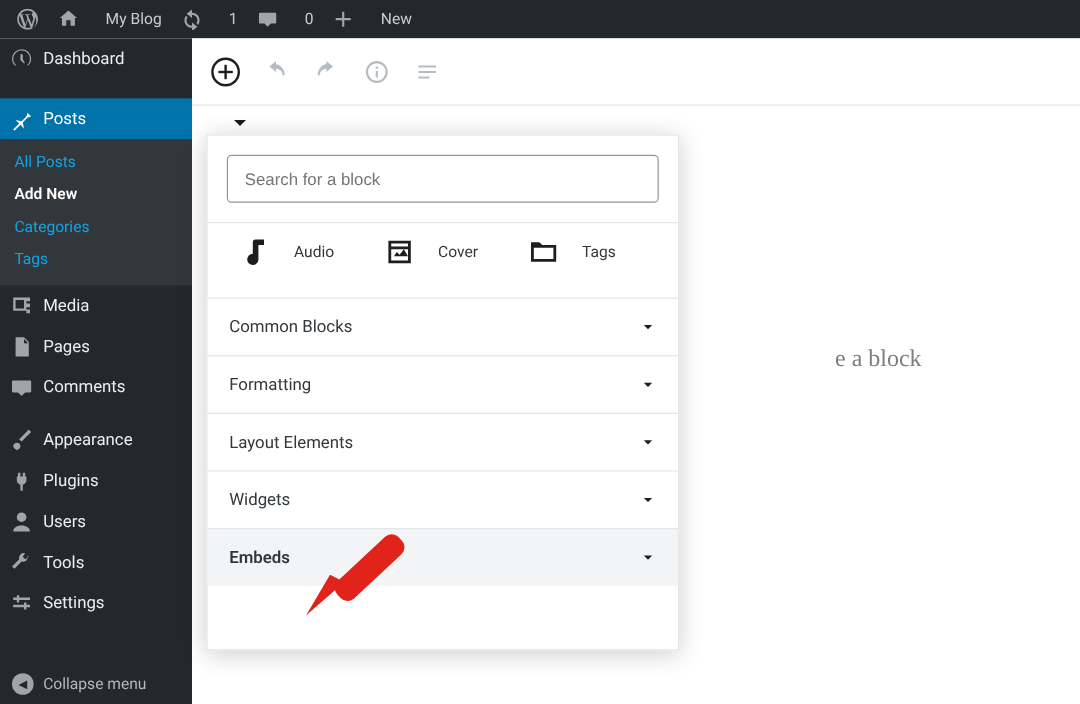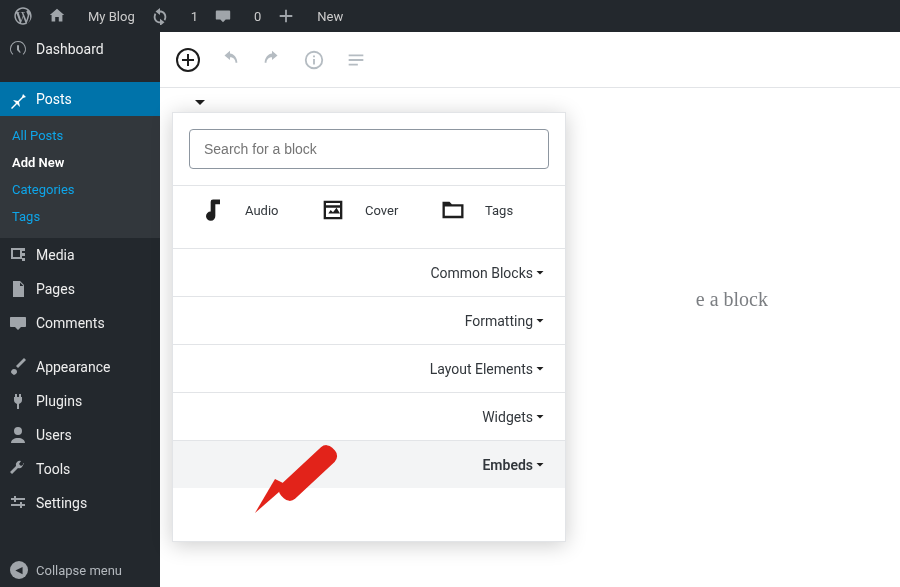--- a/index.html
+++ b/index.html
@@ -65,21 +65,21 @@
   .scrollbar-fake::-webkit-scrollbar { width: 12px; }
   .scrollbar-fake::-webkit-scrollbar-track { background: #f7f7f7; }
   .scrollbar-fake::-webkit-scrollbar-thumb { background: #c7c7c7; }
 
   .blocks-row { display:flex; justify-content: space-around; padding: 10px 16px 24px 16px; }
   .block-item { display:flex; flex-direction: row; align-items: center; gap: 18px; width: 100px; cursor: pointer; }
   .block-icon { width: 28px; height: 28px; display:inline-flex; align-items:center; justify-content:center; fill:#1e1e1e; }
   .block-label { font-size: 13px; color: #32373c; }
 
   .cat {
-    display:flex; align-items:center; justify-content:flex-end;
+    display:flex; align-items:center; justify-content:space-between;
     height:48px; padding: 0 18px; font-size:14px; color:#32373c;
     border-top: 1px solid #e2e4e7; cursor: pointer; background:#fff;
   }
   .cat.hovered { background:#f3f4f5; font-weight: 600; }
   .chev { width: 14px; height: 14px; }
   .chev svg { width:14px; height:14px; fill:#1e1e1e; }
 
   
   .arrow-ann { position: absolute; left: 80px; top: 310px; pointer-events: none; }
 </style>

